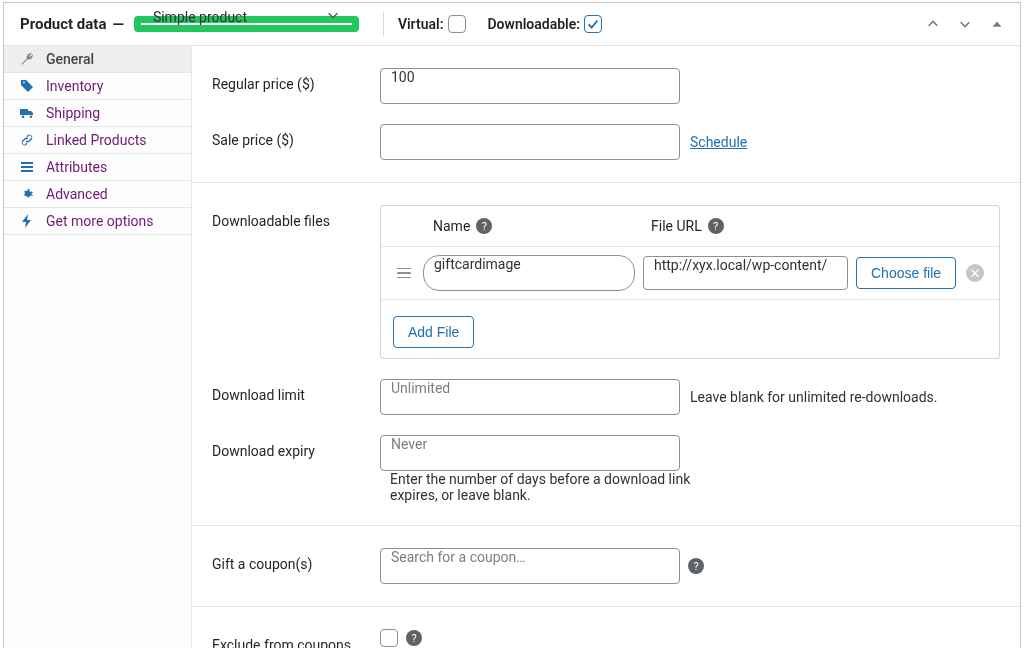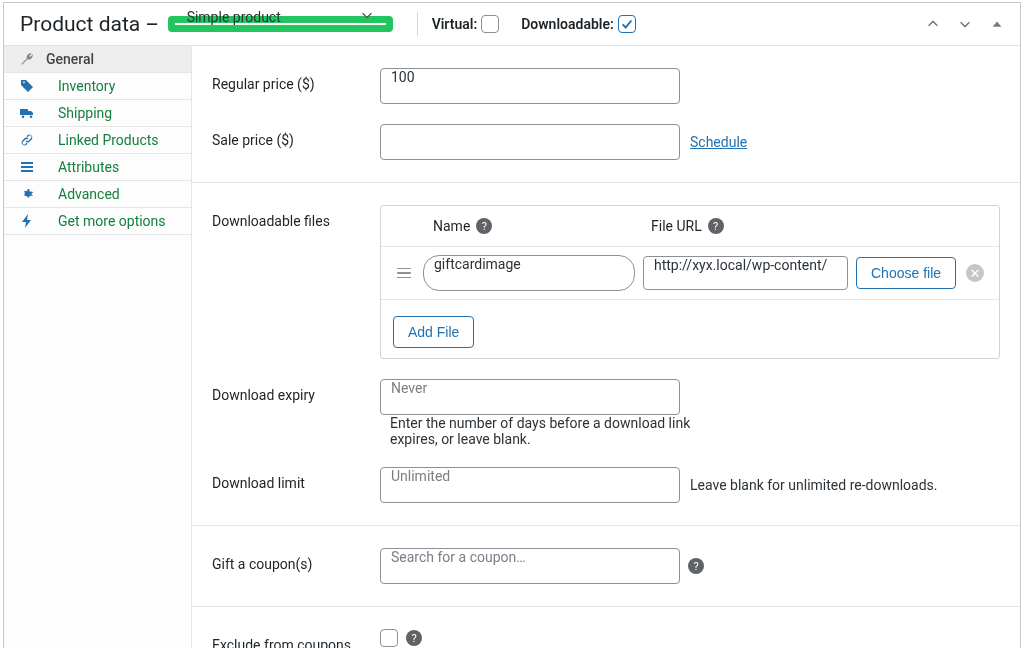--- a/index.html
+++ b/index.html
@@ -1,20 +1,20 @@
 <!DOCTYPE html>
 <html><head>
 <meta charset="utf-8">
 <style>
   * { box-sizing: border-box; margin: 0; padding: 0; }
   html, body { width: 1024px; height: 648px; font-family: -apple-system, "Segoe UI", Roboto, Helvetica, Arial, sans-serif; font-size: 14px; color: #2c3338; background: #fff; }
 
   .panel { border: 1px solid #c5c7cb; width: 1018px; margin: 2px auto; background: #fff; }
   .panel-header { display: flex; align-items: center; padding: 9px 12px 9px 16px; border-bottom: 1px solid #e2e4e7; }
-  .pd-title { font-weight: 400; font-size: 21px; margin-right: 4px; color: #1d2327; }
+  .pd-title { font-weight: 700; font-size: 15px; margin-right: 4px; color: #1d2327; }
   .pd-dash { font-weight: 700; font-size: 15px; margin: 0 10px 0 2px; color: #1d2327; }
 
   .type-select { position: relative; width: 225px; height: 16px; border: 7px solid #22c55e; border-radius: 4px; display: flex; align-items: flex-end; padding: 0 12px; background: #fff; cursor: pointer; }
   .type-select .chevron { margin-left: auto; }
   .chevron svg { width: 14px; height: 14px; stroke: #555; stroke-width: 1.6; fill: none; }
 
   .divider { width: 1px; height: 24px; background: #d7d9dc; margin: 0 14px 0 24px; }
 
   .opt { display: flex; align-items: center; margin-right: 22px; }
   .opt-label { font-weight: 600; font-size: 14px; margin-right: 4px; color: #1d2327; }
@@ -25,21 +25,21 @@
 
   .hdr-nav { margin-left: auto; display: flex; align-items: center; gap: 10px; }
   .hdr-nav .tri, .hdr-nav .chv { width: 22px; height: 22px; display: inline-flex; align-items: center; justify-content: center; color: #787c82; cursor: pointer; }
   .hdr-nav svg { width: 14px; height: 14px; fill: none; stroke: #787c82; stroke-width: 1.8; }
   .hdr-nav .tri svg { fill: #787c82; stroke: none; }
 
   .body { display: flex; min-height: 580px; }
   .tabs { width: 208px; background: #fdfdfd; border-right: 1px solid #e4e6e8; padding-top: 0; }
   .tab { display: flex; align-items: center; padding: 4px 14px; border-bottom: 1px solid #e4e6e8; cursor: pointer; font-size: 14px; }
   .tab.active { background: #eeeeef; color: #444; font-weight: 500; }
-  .tab:not(.active) { color: #15803d; gap: 12px; }
+  .tab:not(.active) { color: #701a75; }
   .tab .ticon { width: 18px; height: 18px; margin-right: 10px; display: inline-flex; align-items: center; justify-content: center; }
   .tab .ticon svg { width: 16px; height: 16px; }
   .tab.active .ticon svg { fill: #888; }
   .tab:not(.active) .ticon svg { fill: #2271b1; }
 
   .content { flex: 1; }
   .row { display: flex; padding: 10px 20px; align-items: flex-start; }
   .row.first { padding-top: 22px; }
   .row .lbl { width: 168px; padding-top: 8px; color: #1d2327; font-size: 14px; }
   .row .ctl { flex: 1; display: flex; align-items: center; flex-wrap: wrap; }
@@ -221,32 +221,32 @@
               <span class="del-ic">✕</span>
             </div>
             <div class="dl-foot">
               <button class="btn-outline">Add File</button>
             </div>
           </div>
         </div>
       </div>
 
       <div class="row">
+        <div class="lbl">Download limit</div>
+        <div class="ctl">
+          <div class="text-in placeholder">Unlimited</div>
+          <span class="right-help">Leave blank for unlimited re-downloads.</span>
+        </div>
+      </div>
+
+      <div class="row">
         <div class="lbl">Download expiry</div>
         <div class="ctl">
           <div class="text-in placeholder">Never</div>
           <span class="right-help">Enter the number of days before a download link expires, or leave blank.</span>
-        </div>
-      </div>
-
-      <div class="row">
-        <div class="lbl">Download limit</div>
-        <div class="ctl">
-          <div class="text-in placeholder">Unlimited</div>
-          <span class="right-help">Leave blank for unlimited re-downloads.</span>
         </div>
       </div>
 
       <div class="hr"></div>
 
       <div class="row">
         <div class="lbl">Gift a coupon(s)</div>
         <div class="ctl">
           <div class="text-in placeholder">Search for a coupon…</div>
           <span class="help-ic ml">?</span>

